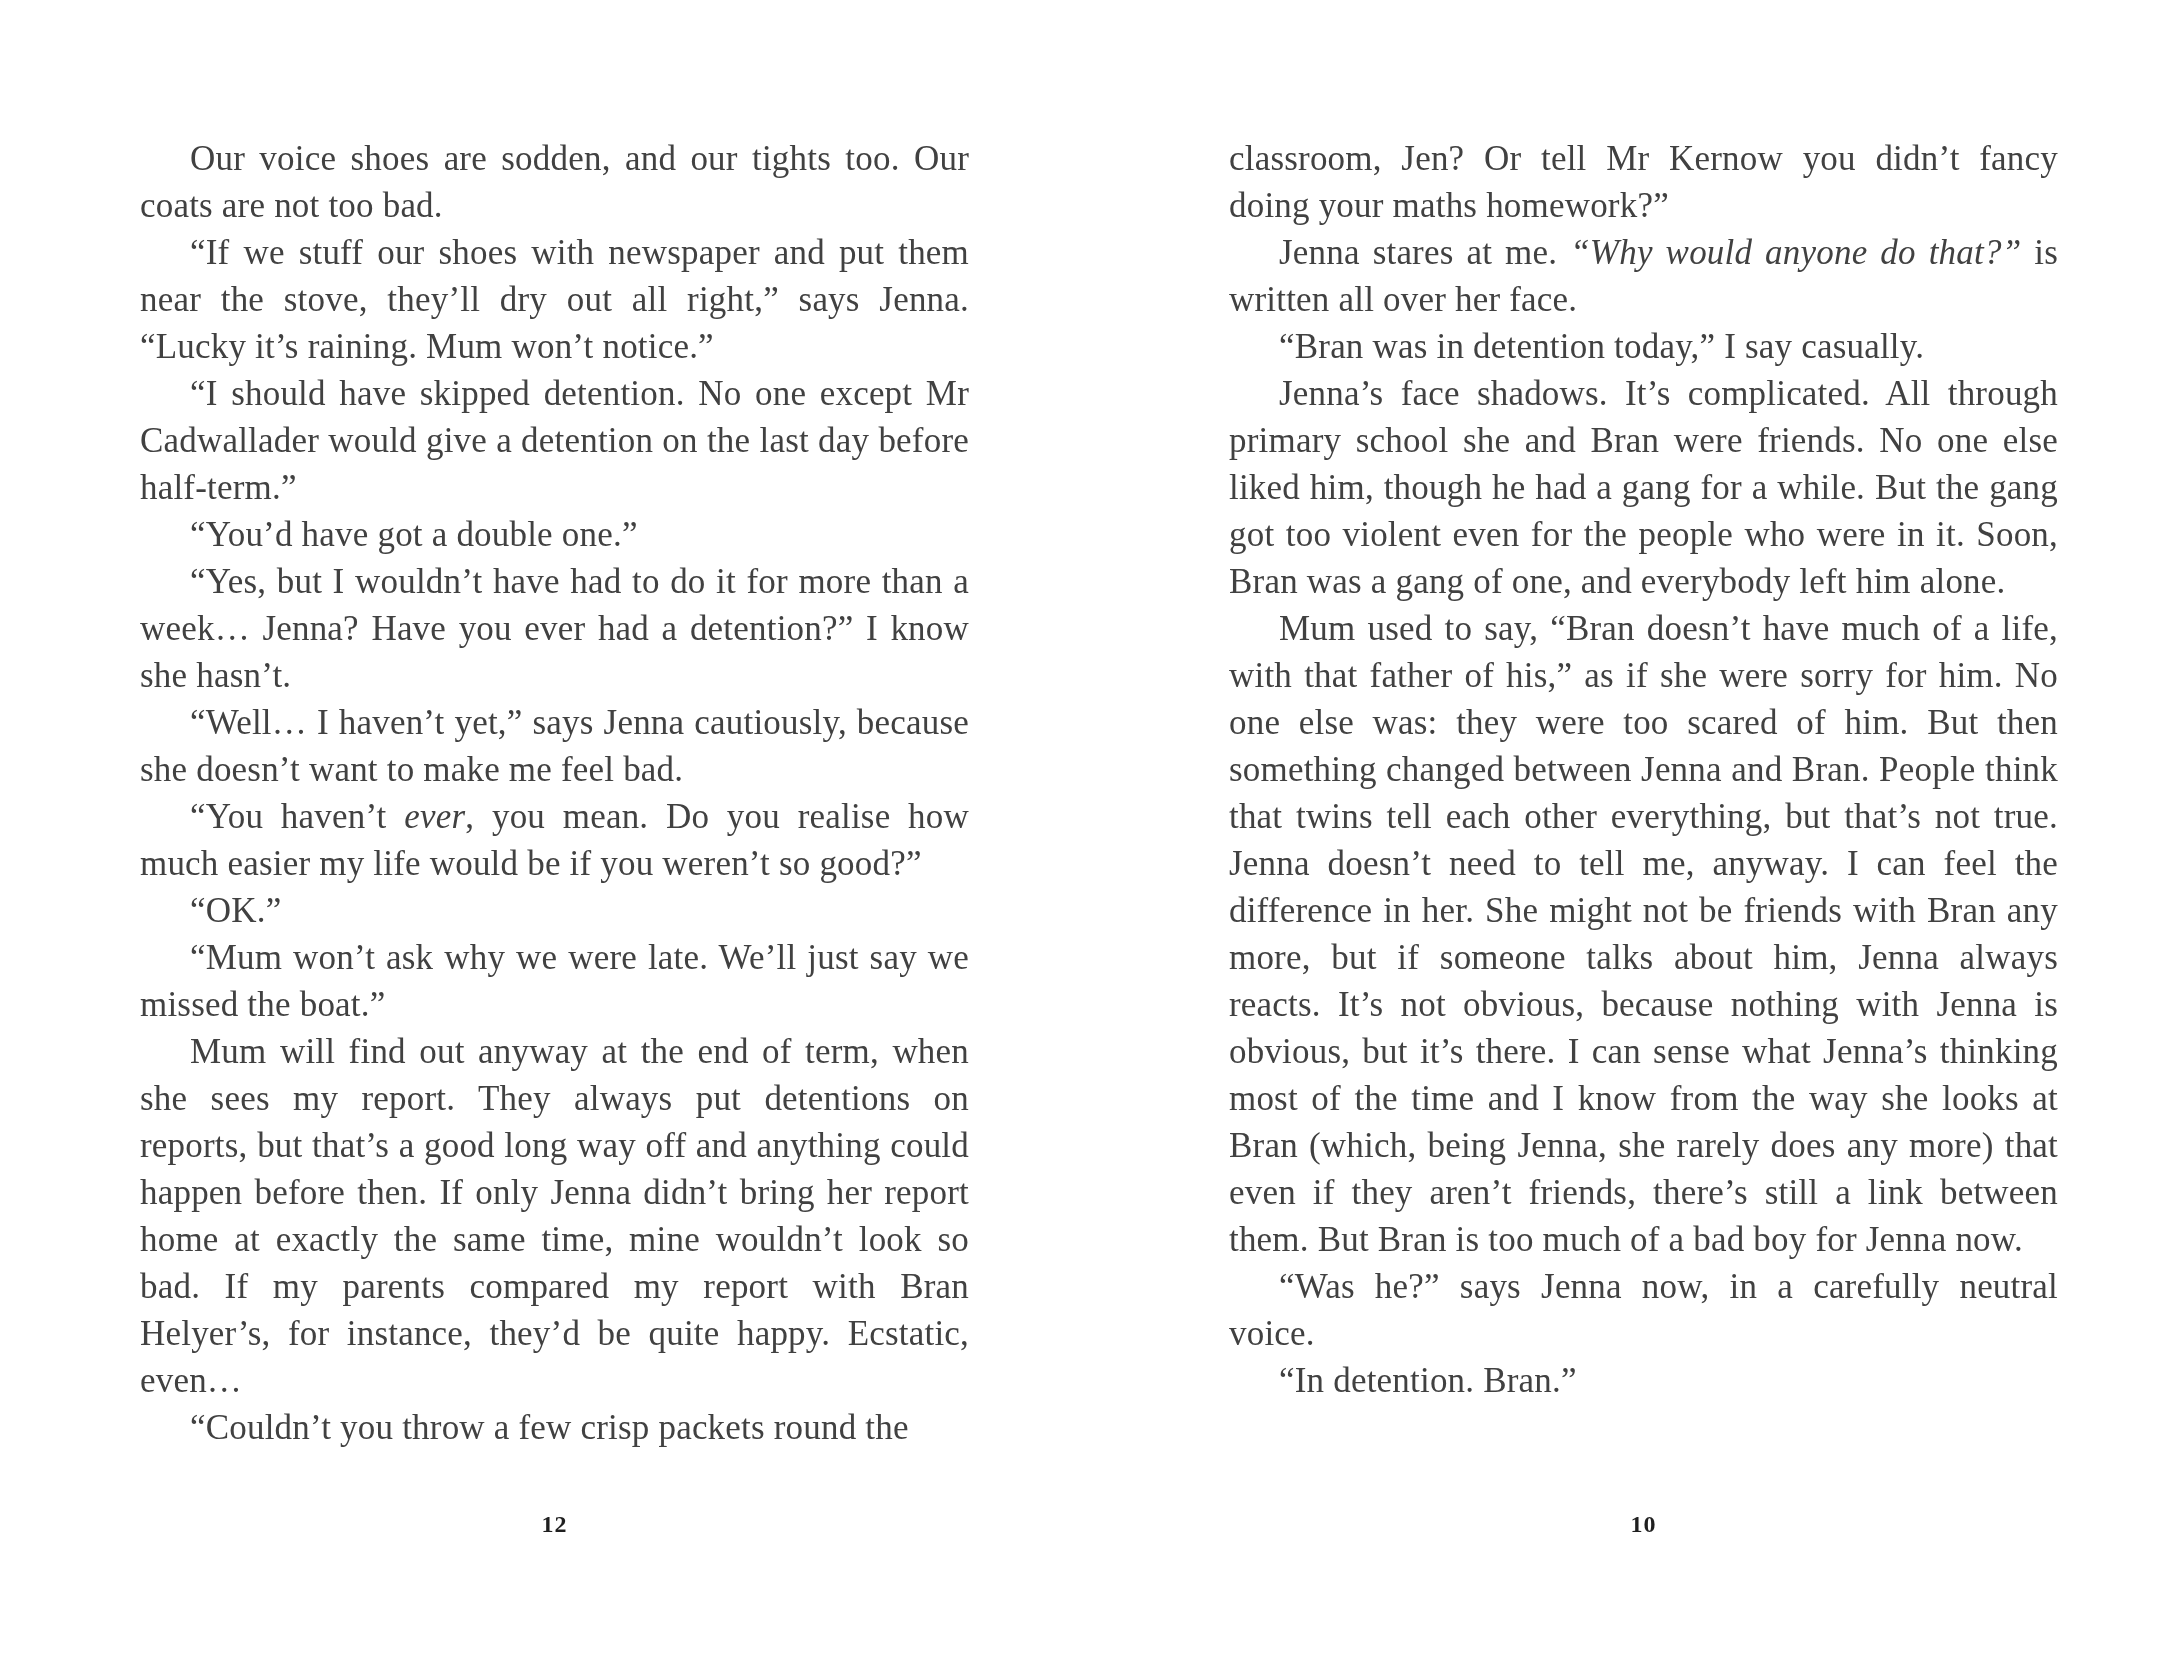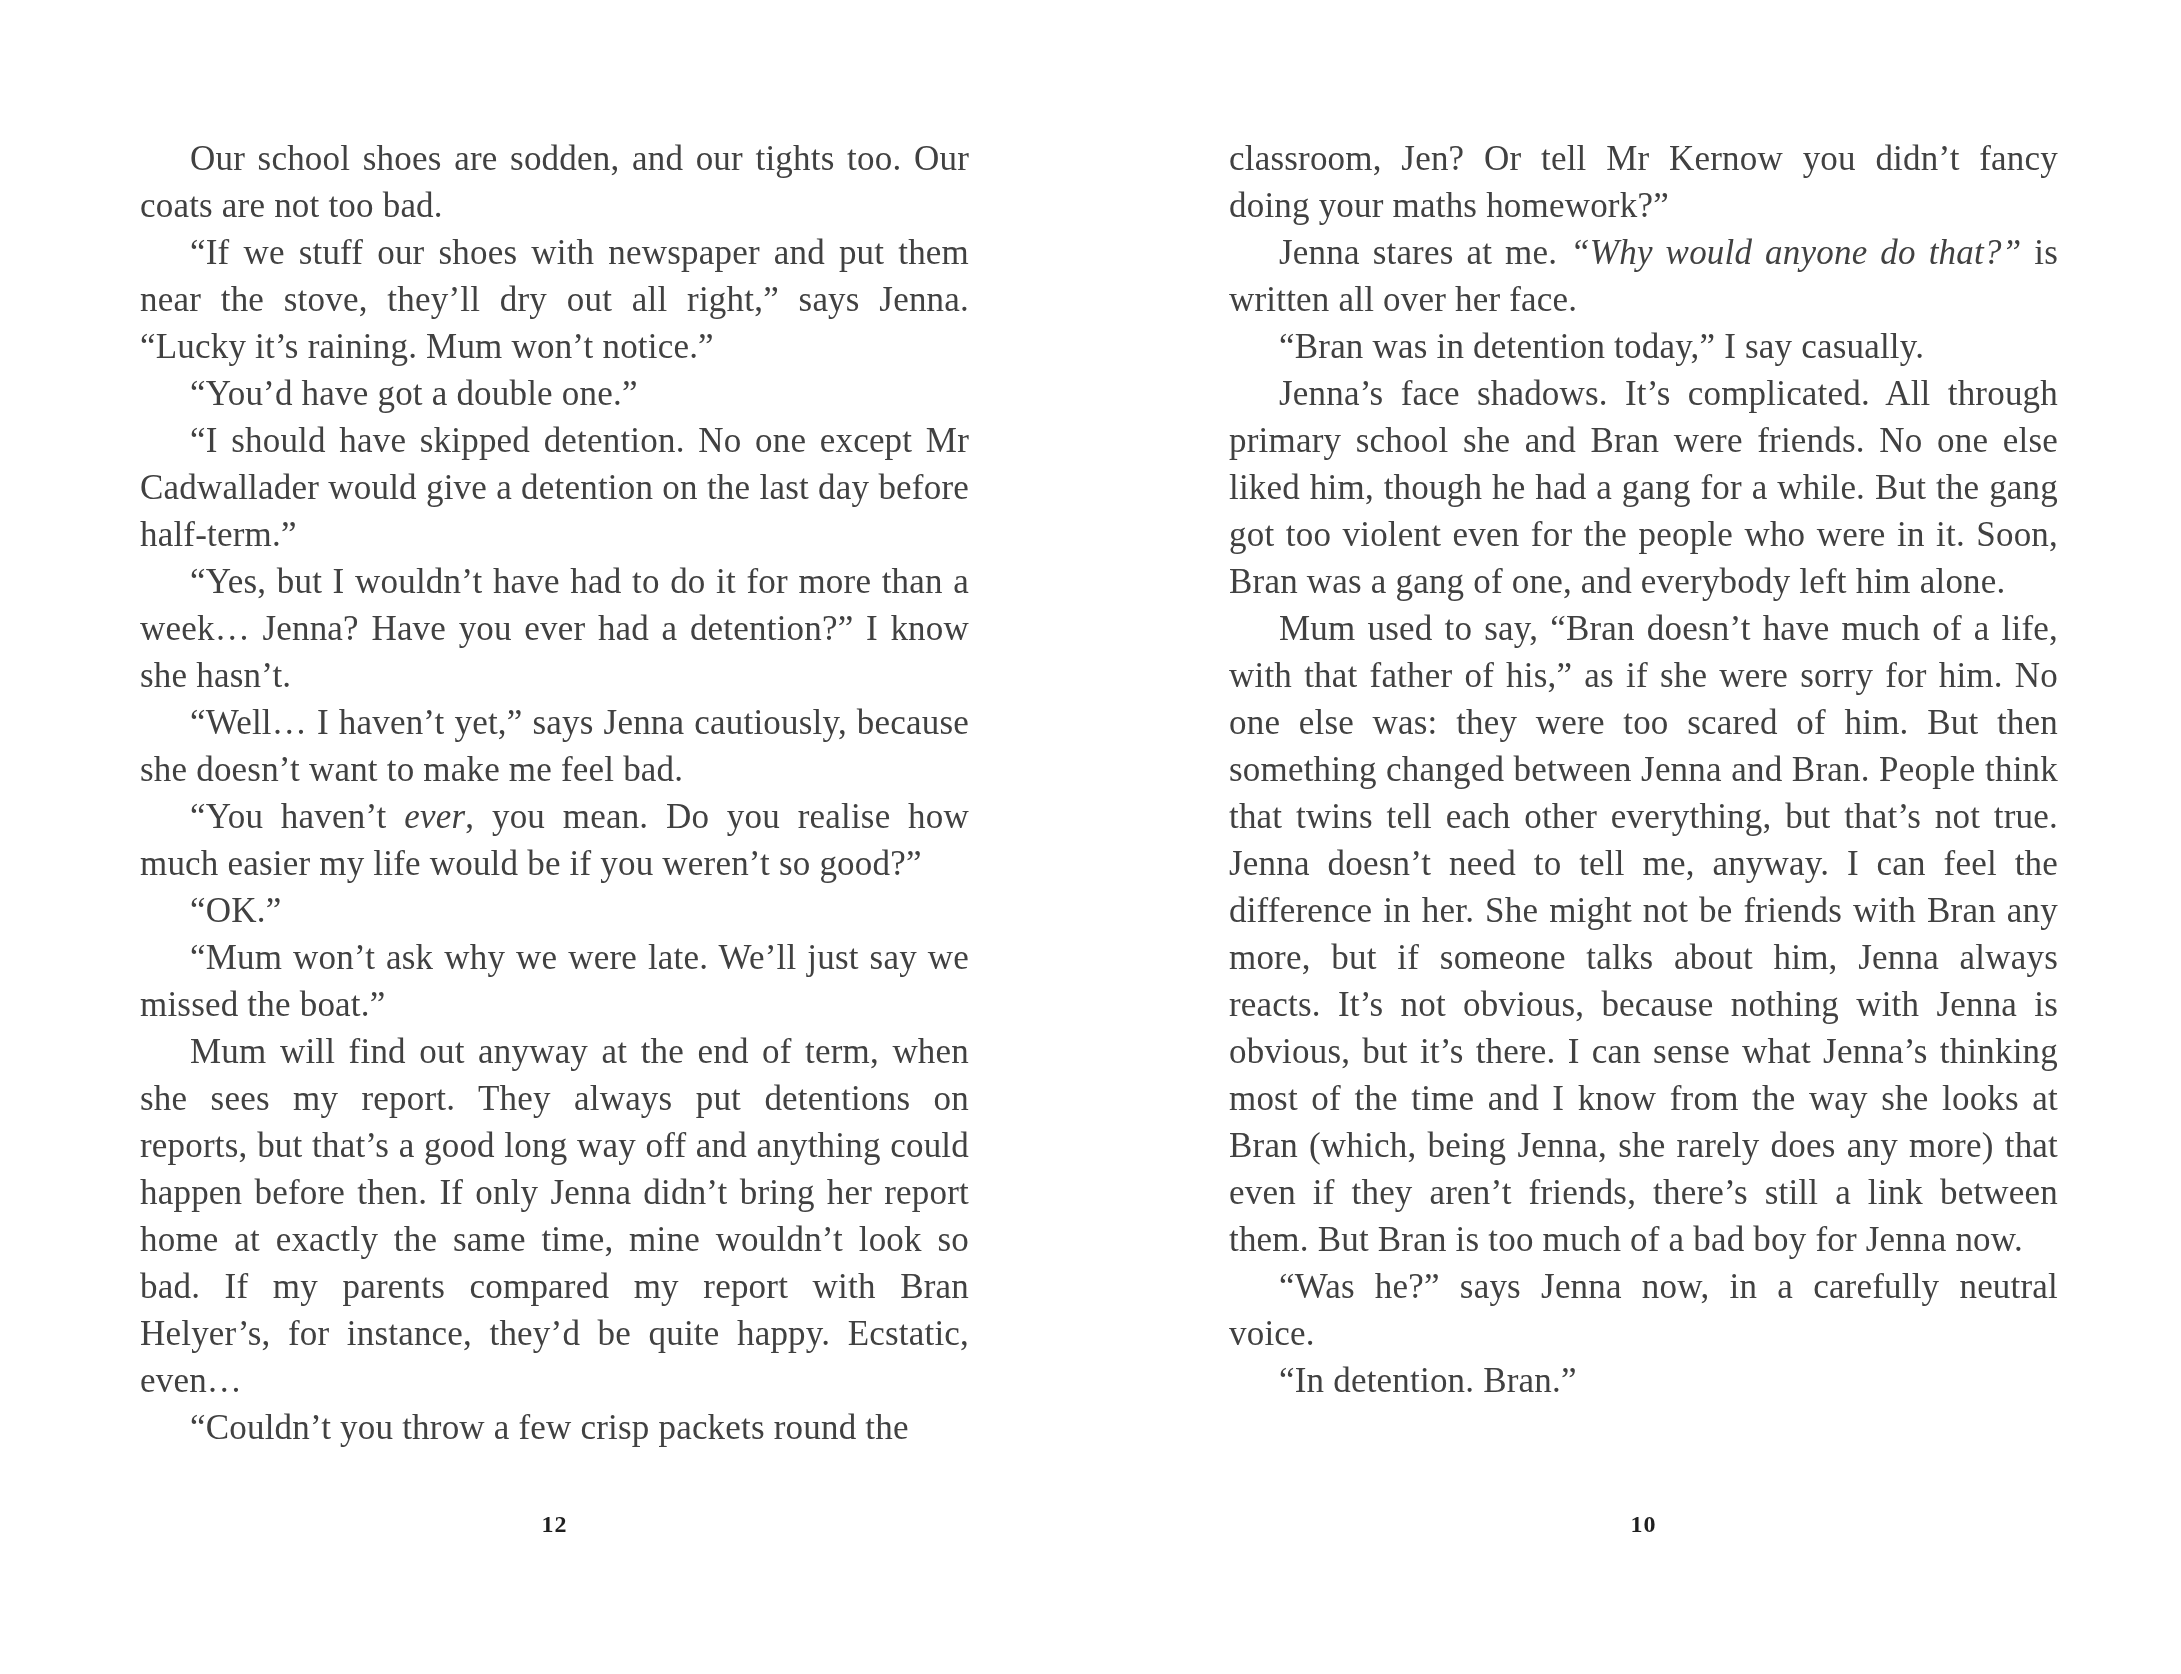--- a/index.html
+++ b/index.html
@@ -49,24 +49,24 @@
     letter-spacing: 0.9px;
   }
   .page-number.left  { left: 140px; }
   .page-number.right { left: 1229px; }
 </style>
 </head>
 <body>
 
 <div class="spread">
   <div class="page-body left">
-      <p><span>Our school shoes are sodden, and our tights too. Our coats are not too bad.</span></p>
+      <p><span>Our voice shoes are sodden, and our tights too. Our coats are not too bad.</span></p>
       <p><span>“If we stuff our shoes with newspaper and put them near the stove, they’ll dry out all right,” says Jenna. “Lucky it’s raining. Mum won’t notice.”</span></p>
+      <p><span>“I should have skipped detention. No one except Mr Cadwallader would give a detention on the last day before half-term.”</span></p>
       <p><span>“You’d have got a double one.”</span></p>
-      <p><span>“I should have skipped detention. No one except Mr Cadwallader would give a detention on the last day before half-term.”</span></p>
       <p><span>“Yes, but I wouldn’t have had to do it for more than a week… Jenna? Have you ever had a detention?” I know she hasn’t.</span></p>
       <p><span>“Well… I haven’t yet,” says Jenna cautiously, because she doesn’t want to make me feel bad.</span></p>
       <p><span>“You haven’t </span><span class="em">ever</span><span>, you mean. Do you realise how much easier my life would be if you weren’t so good?”</span></p>
       <p><span>“OK.”</span></p>
       <p><span>“Mum won’t ask why we were late. We’ll just say we missed the boat.”</span></p>
       <p><span>Mum will find out anyway at the end of term, when she sees my report. They always put detentions on reports, but that’s a good long way off and anything could happen before then. If only Jenna didn’t bring her report home at exactly the same time, mine wouldn’t look so bad. If my parents compared my report with Bran Helyer’s, for instance, they’d be quite happy. Ecstatic, even…</span></p>
       <p><span>“Couldn’t you throw a few crisp packets round the</span></p>
     </div>
   <div class="page-number left">12</div>
 

